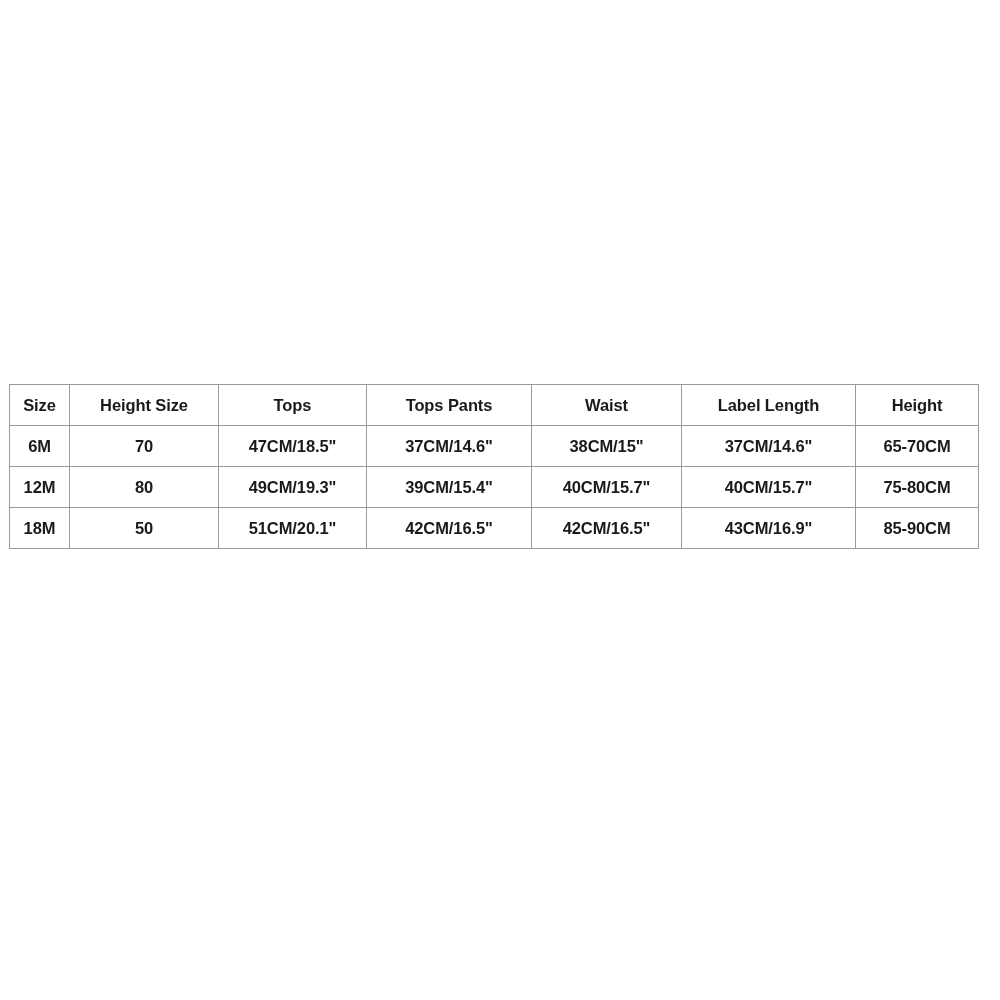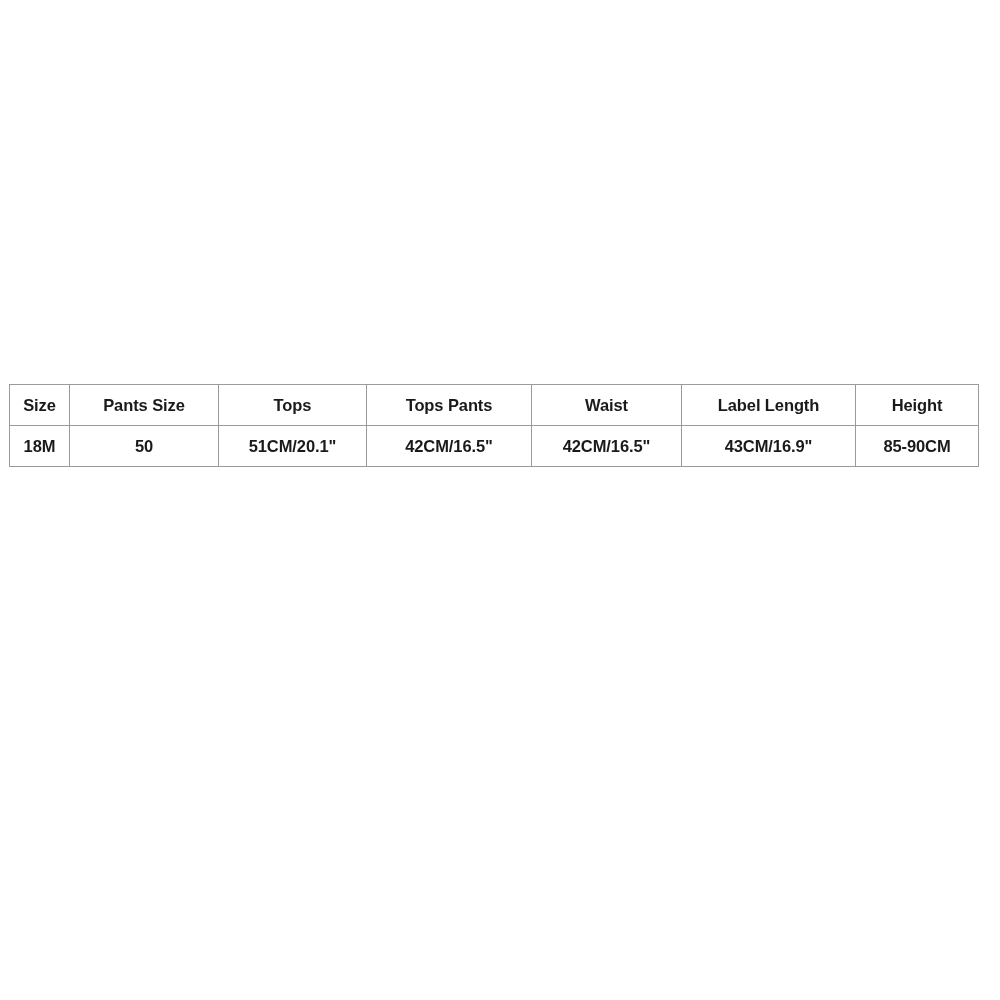--- a/index.html
+++ b/index.html
@@ -67,29 +67,47 @@
       <col class="c-label">
       <col class="c-bust">
       <col class="c-tops">
       <col class="c-waist">
       <col class="c-pants">
       <col class="c-height">
     </colgroup>
     <thead>
       <tr>
         <th>Size</th>
-        <th>Pants Size</th>
+        <th>Height Size</th>
         <th>Tops</th>
         <th>Tops Pants</th>
         <th>Waist</th>
         <th>Label Length</th>
         <th>Height</th>
       </tr>
     </thead>
     <tbody>
+      <tr>
+        <td>6M</td>
+        <td>70</td>
+        <td>47CM/18.5"</td>
+        <td>37CM/14.6"</td>
+        <td>38CM/15"</td>
+        <td>37CM/14.6"</td>
+        <td>65-70CM</td>
+      </tr>
+      <tr>
+        <td>12M</td>
+        <td>80</td>
+        <td>49CM/19.3"</td>
+        <td>39CM/15.4"</td>
+        <td>40CM/15.7"</td>
+        <td>40CM/15.7"</td>
+        <td>75-80CM</td>
+      </tr>
       <tr>
         <td>18M</td>
         <td>50</td>
         <td>51CM/20.1"</td>
         <td>42CM/16.5"</td>
         <td>42CM/16.5"</td>
         <td>43CM/16.9"</td>
         <td>85-90CM</td>
       </tr>
     </tbody>

